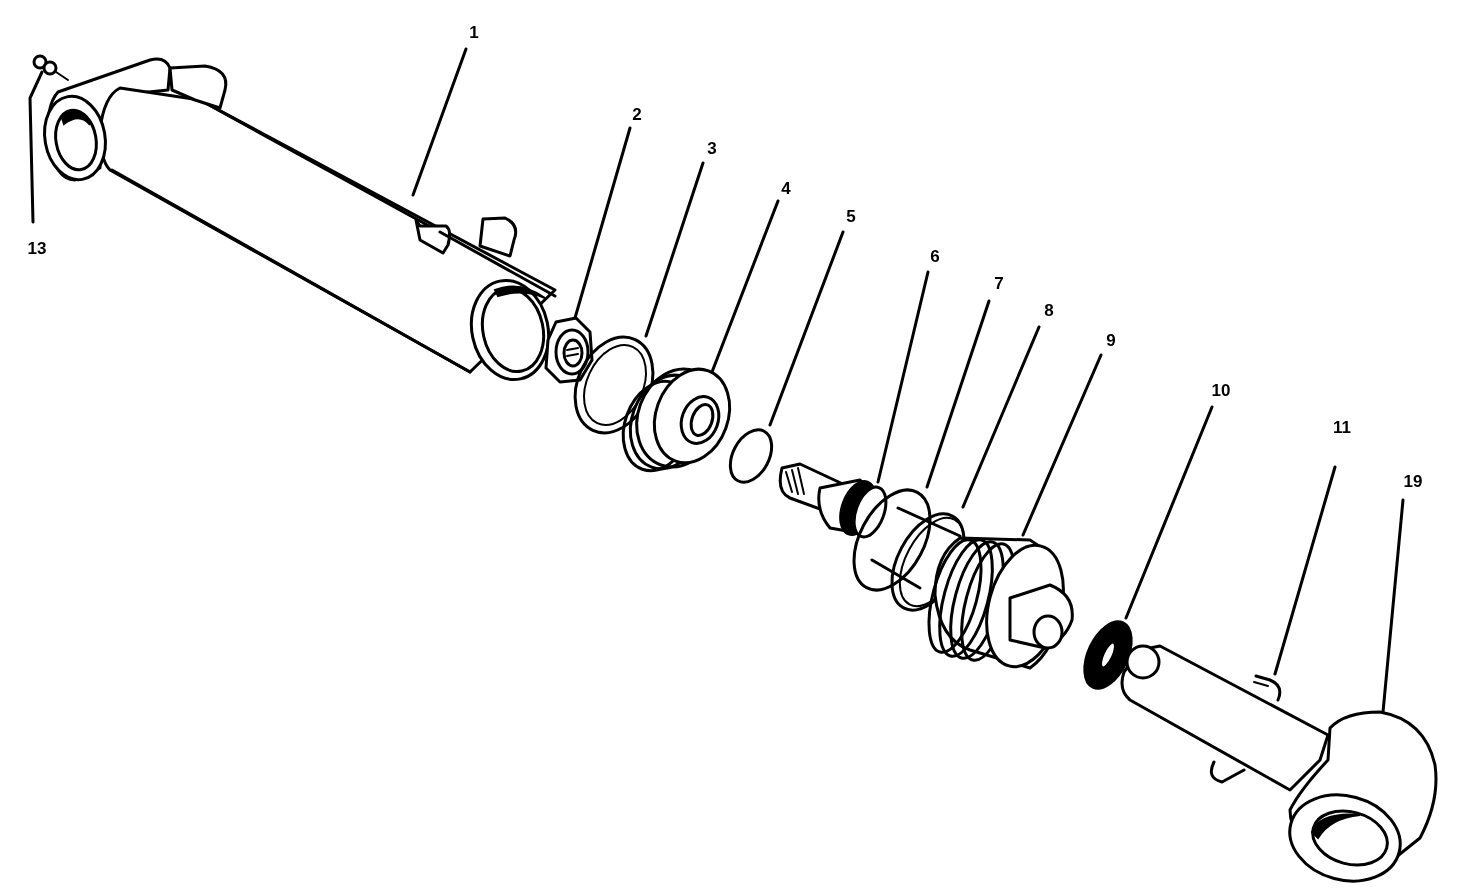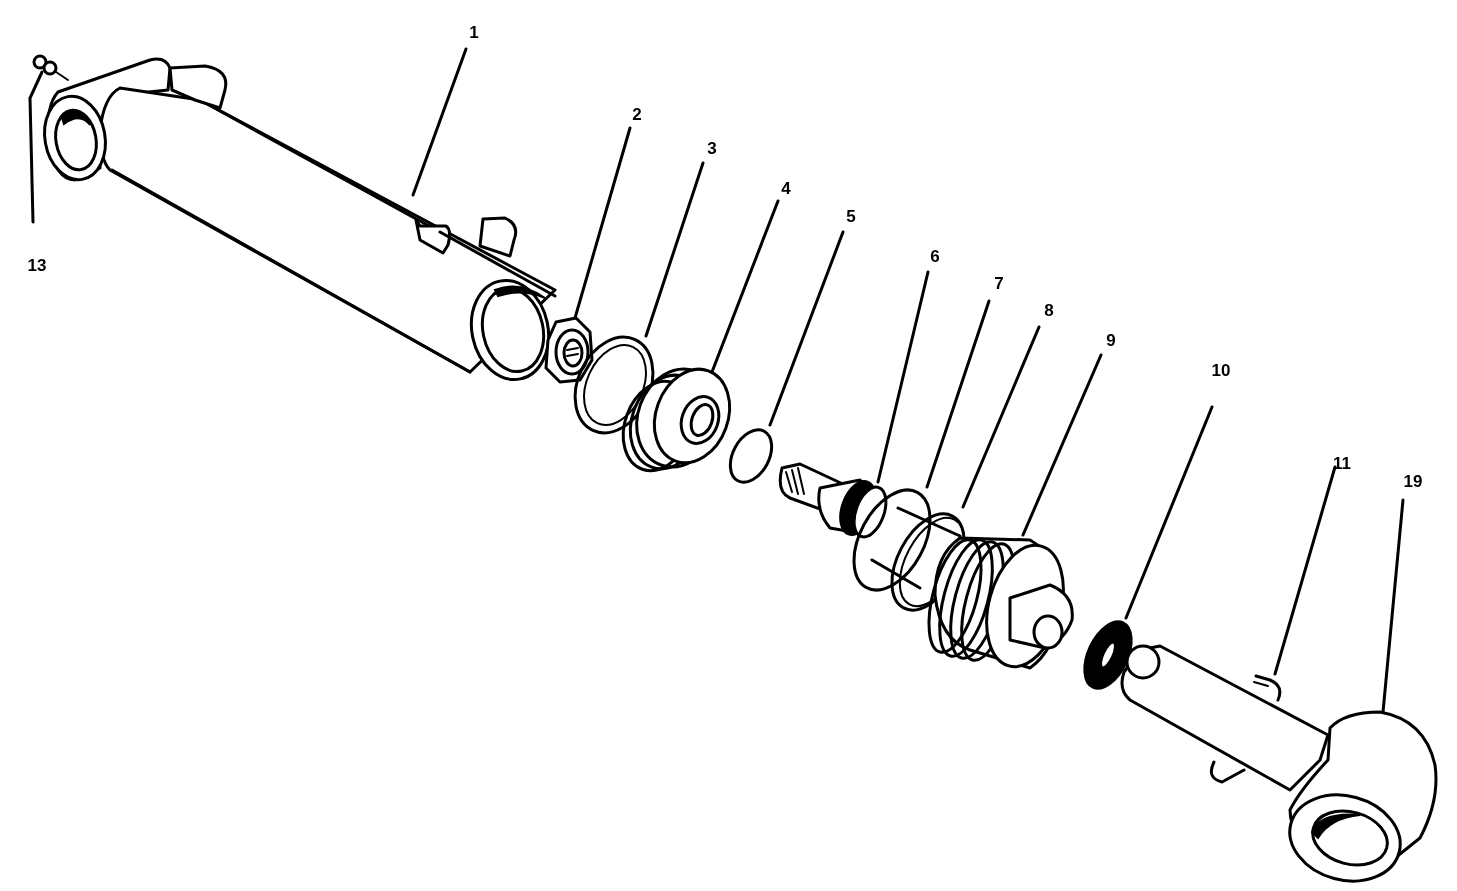--- a/index.html
+++ b/index.html
@@ -148,17 +148,17 @@
 
 <span class="callout" style="left:474px;top:32px">1</span>
 <span class="callout" style="left:637px;top:114px">2</span>
 <span class="callout" style="left:712px;top:148px">3</span>
 <span class="callout" style="left:786px;top:188px">4</span>
 <span class="callout" style="left:851px;top:216px">5</span>
 <span class="callout" style="left:935px;top:256px">6</span>
 <span class="callout" style="left:999px;top:283px">7</span>
 <span class="callout" style="left:1049px;top:310px">8</span>
 <span class="callout" style="left:1111px;top:340px">9</span>
-<span class="callout" style="left:1221px;top:370px">10</span>
-<span class="callout" style="left:1342px;top:463px">11</span>
+<span class="callout" style="left:1221px;top:390px">10</span>
+<span class="callout" style="left:1342px;top:427px">11</span>
 <span class="callout" style="left:1413px;top:481px">19</span>
-<span class="callout" style="left:37px;top:265px">13</span>
+<span class="callout" style="left:37px;top:248px">13</span>
 </div>
 
 </body></html>

